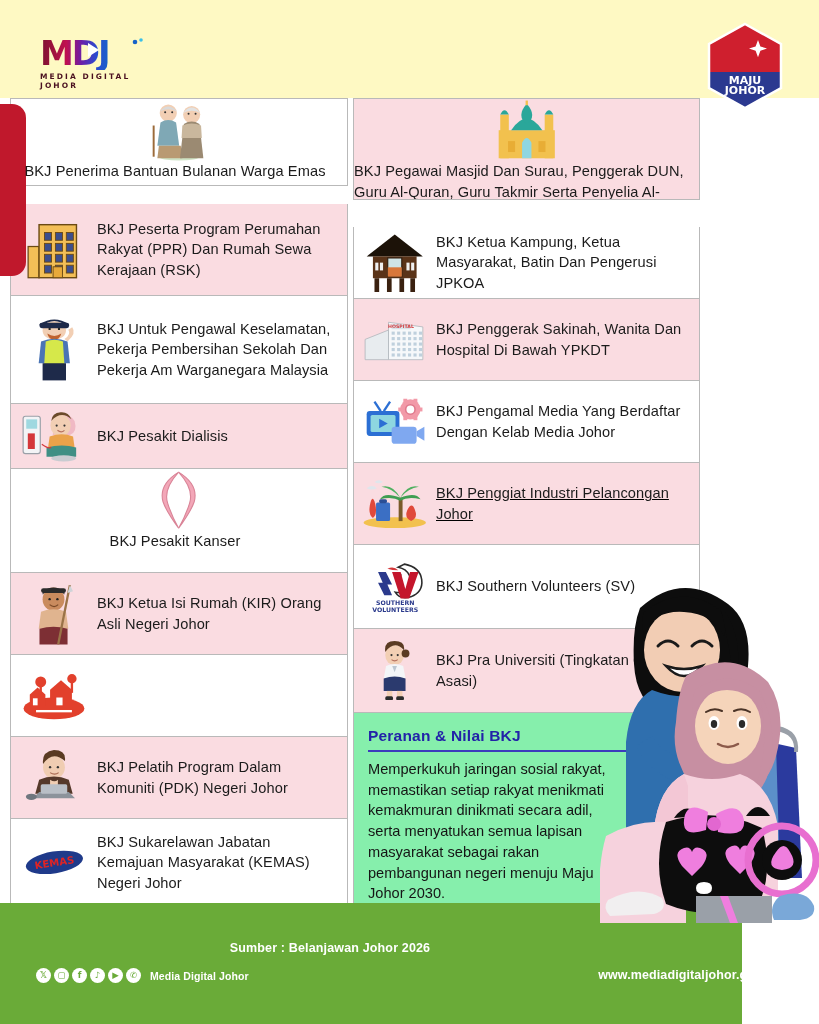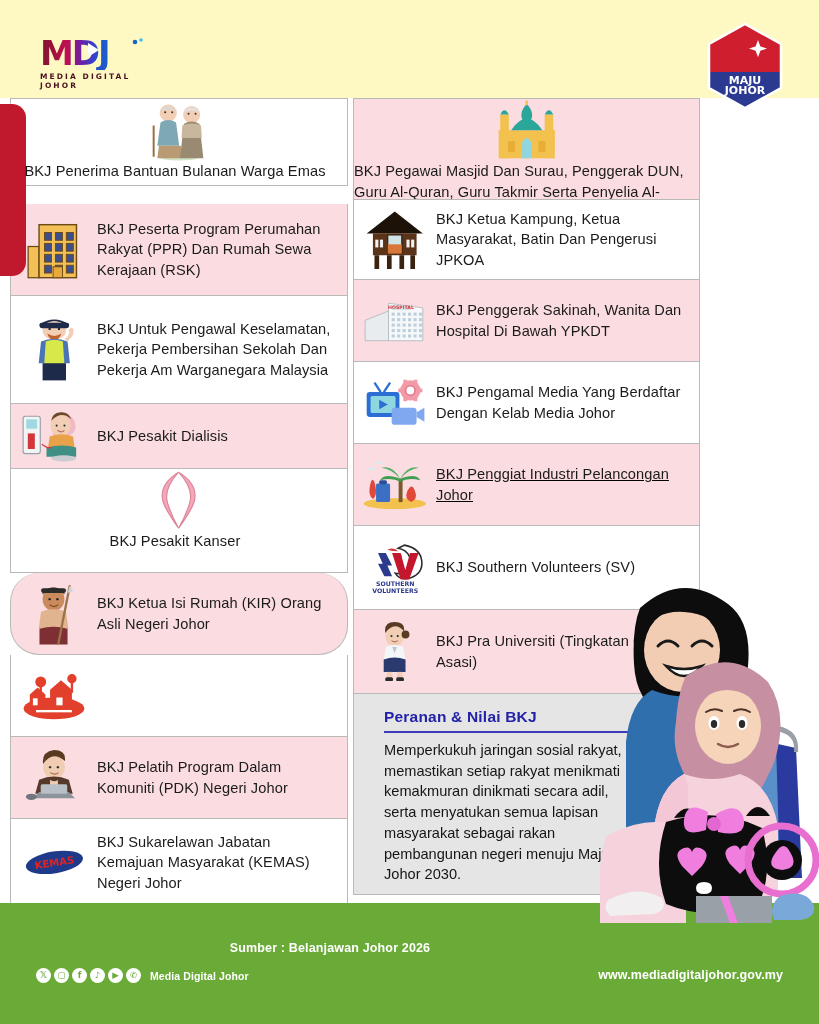--- a/index.html
+++ b/index.html
@@ -124,22 +124,22 @@
     padding-right: 8px;
     letter-spacing: 0.1px;
     z-index: 2;
   }
 
   
   .info-panel {
     box-sizing: border-box;
     border: 1px solid #b9b9b9;
     border-top: none;
-    background: #e5e5e5;
-    padding: 14px 14px 10px 30px;
+    background: #86efac;
+    padding: 14px 14px 10px 14px;
     position: relative;
     overflow: hidden;
   }
   .info-title {
     font-size: 15.5px;
     font-weight: bold;
     color: #2222a8;
     letter-spacing: 0.2px;
     margin-bottom: 5px;
   }
@@ -163,21 +163,21 @@
     left: 600px; top: 578px;
     width: 219px; height: 345px;
     z-index: 30;
     pointer-events: none;
   }
 
   
   #footer {
     position: absolute;
     left: 0; top: 903px;
-    width: 819px; height: 121px;
+    width: 742px; height: 121px;
     background: #6aab38;
   }
   .source-text {
     position: absolute;
     left: 0; top: 38px;
     width: 660px;
     text-align: center;
     color: #ffffff;
     font-size: 12.5px;
     font-weight: bold;
@@ -343,21 +343,21 @@
         </div>
         <div class="row" style="height: 104px; flex-direction: column;">
           <div class="row-icon">
             <svg viewBox="0 0 58 80" width="45.24" height="62.400000000000006">
       <path d="M29 4 q-20 22 -14 40 q5 16 14 32 q-16 -22 -20 -34 q-6 -22 20 -38z" fill="#f3a7b8" stroke="#d98497" stroke-width="1.4"></path>
       <path d="M29 4 q20 22 14 40 q-5 16 -14 32 q16 -22 20 -34 q6 -22 -20 -38z" fill="#f3a7b8" stroke="#d98497" stroke-width="1.4"></path>
             </svg>
           </div>
           <div class="row-label">BKJ Pesakit Kanser</div>
         </div>
-        <div class="row pink" style="height: 82px; border-radius: 29px;">
+        <div class="row pink" style="height: 82px;">
           <div class="row-icon">
             <svg viewBox="0 0 70 82" width="54.6" height="63.96">
       <ellipse cx="34" cy="22" rx="14" ry="15" fill="#c98b5e"></ellipse>
       <path d="M20 16 q14 -14 28 0 l0 -4 q-14 -10 -28 0z" fill="#2b2b2b"></path>
       <rect x="18" y="8" width="32" height="6" rx="3" fill="#2b2b2b"></rect>
       <circle cx="29" cy="22" r="1.5" fill="#222"></circle>
               <circle cx="39" cy="22" r="1.5" fill="#222"></circle>
       <path d="M29 29 q6 5 11 0" stroke="#7a4a28" stroke-width="1.6" fill="none"></path>
       <path d="M18 38 q16 -6 32 0 l3 22 l-38 0z" fill="#e0b48f"></path>
       <path d="M16 60 q18 -5 36 0 l0 20 l-36 0z" fill="#7d2f34"></path>
@@ -422,21 +422,21 @@
       <path d="M8 20 q5.5 -11 11 0z" fill="#2aa79a"></path>
       <rect x="65" y="20" width="11" height="56" fill="#f2c14e"></rect>
       <path d="M65 20 q5.5 -11 11 0z" fill="#2aa79a"></path>
       <path d="M36 56 q6 -12 12 0 l0 20 l-12 0z" fill="#8fd6e0"></path>
       <rect x="18" y="54" width="9" height="14" fill="#e8ad35"></rect>
       <rect x="57" y="54" width="9" height="14" fill="#e8ad35"></rect>
             </svg>
           </div>
           <div class="row-label">BKJ Pegawai Masjid Dan Surau, Penggerak DUN, Guru Al-Quran, Guru Takmir Serta Penyelia Al-Quran</div>
         </div>
-        <div class="row" style="height: 80px;">
+        <div class="row" style="height: 72px; margin-top: 27px;">
           <div class="row-icon">
             <svg viewBox="0 0 84 76" width="65.52" height="59.28">
       <path d="M42 2 L78 30 L6 30z" fill="#1c1208"></path>
       <rect x="14" y="30" width="56" height="28" fill="#5a3318"></rect>
       <rect x="33" y="32" width="18" height="24" fill="#cfe4e6" stroke="#2c1a0c" stroke-width="1.4"></rect>
       <rect x="33" y="44" width="18" height="12" fill="#d8773a"></rect>
       <rect x="17" y="38" width="4" height="10" fill="#f0f0f0"></rect>
       <rect x="23" y="38" width="4" height="10" fill="#f0f0f0"></rect>
       <rect x="57" y="38" width="4" height="10" fill="#f0f0f0"></rect>
       <rect x="63" y="38" width="4" height="10" fill="#f0f0f0"></rect>

